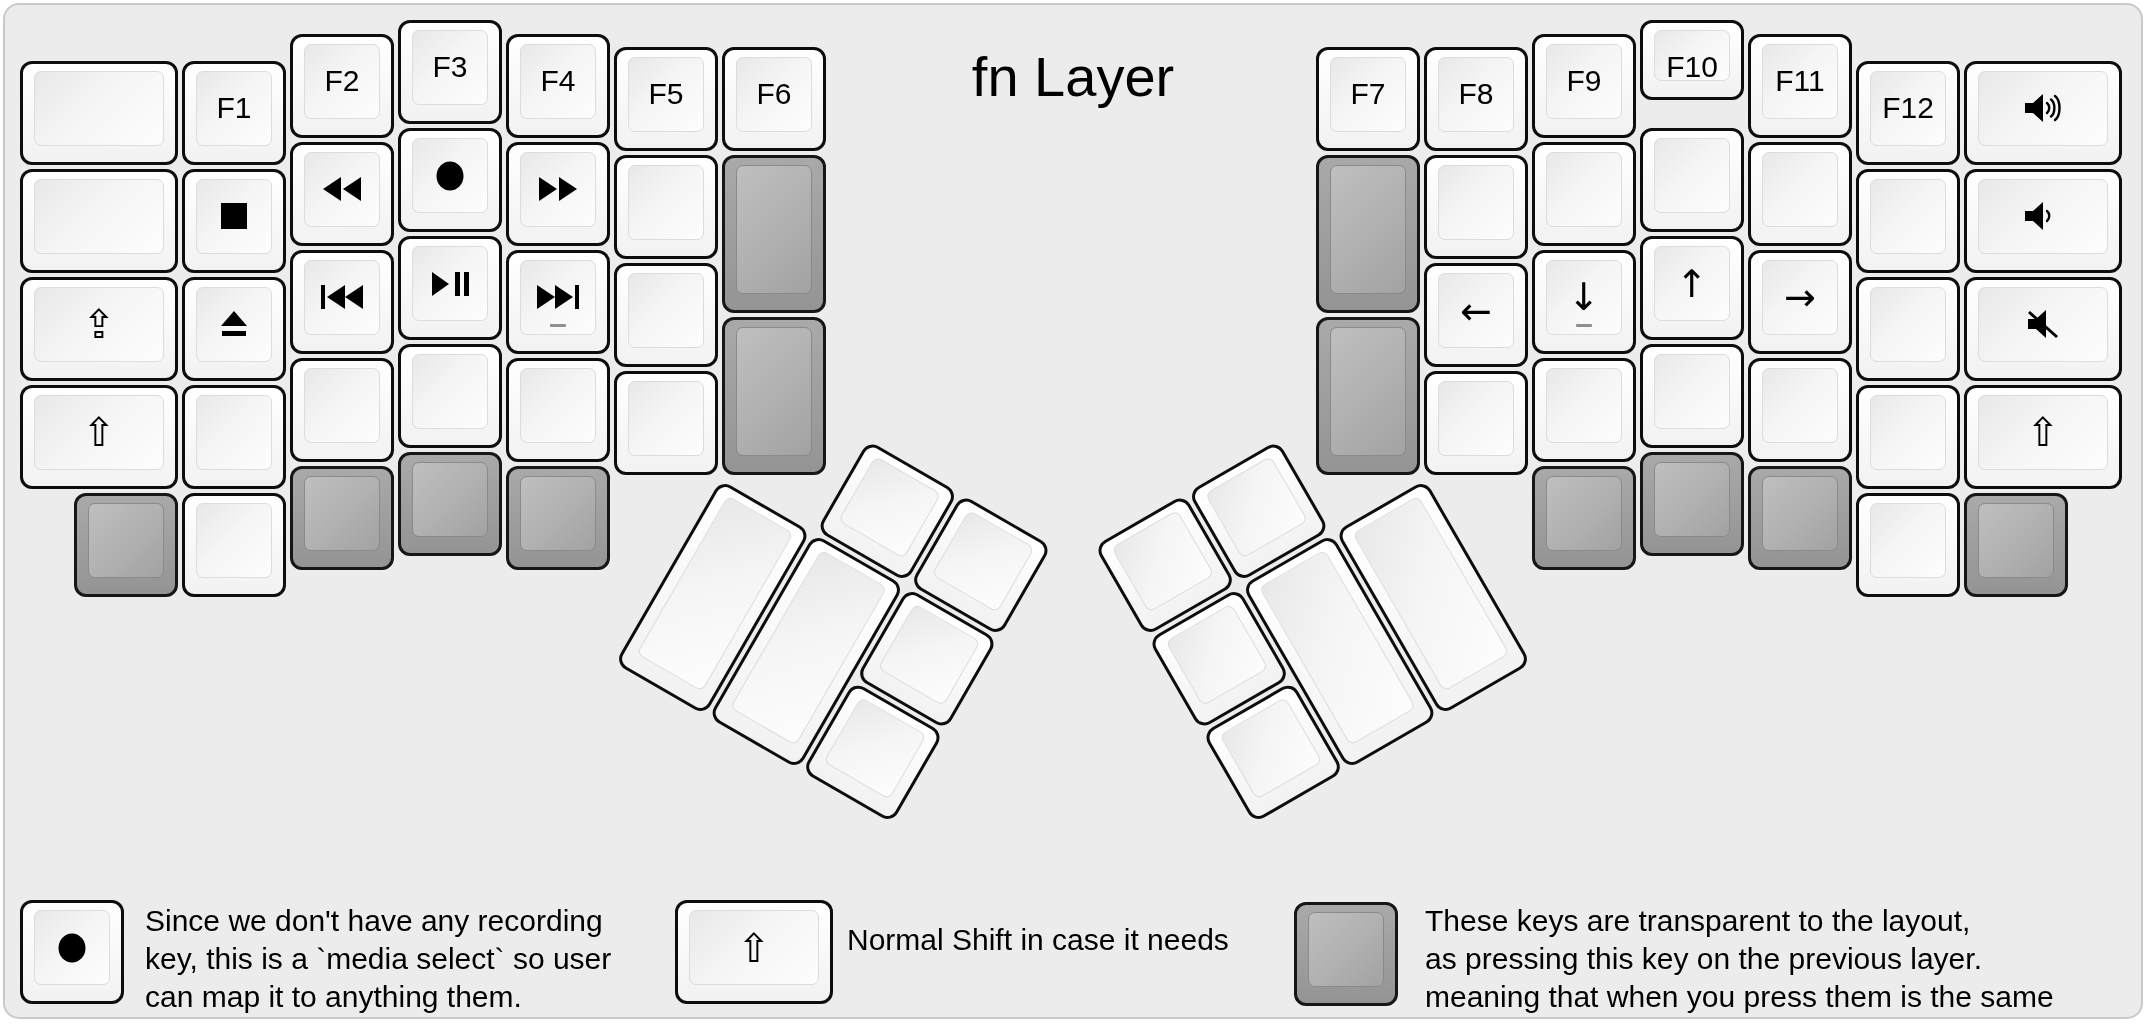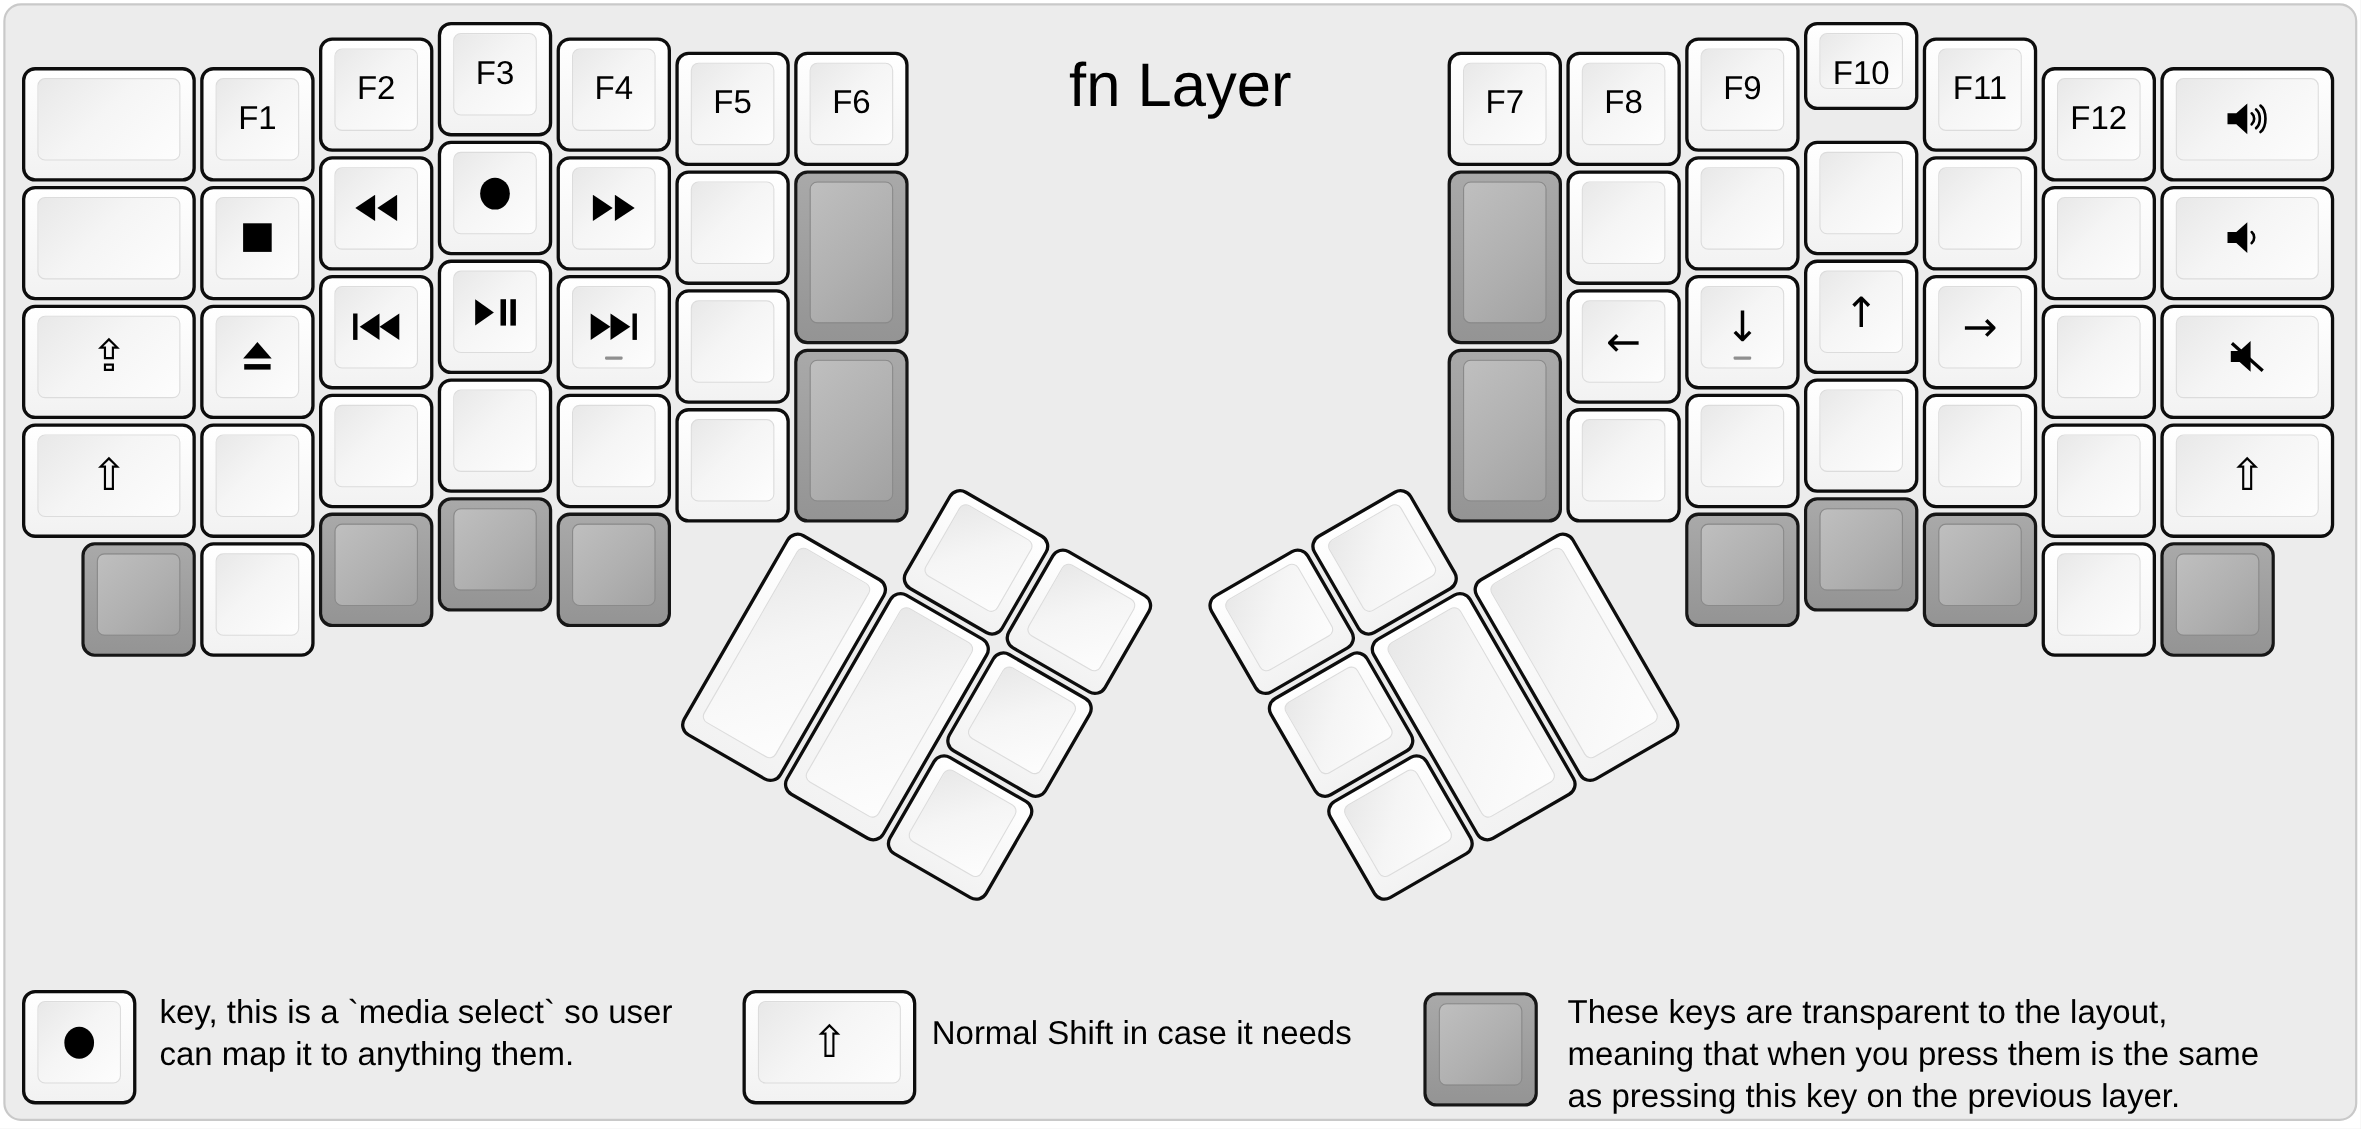--- a/index.html
+++ b/index.html
@@ -472,30 +472,30 @@
     <div style="position: absolute; left: 20px; top: 900px;">
       <div class="key" style="left: 0px; top: 0px; width: 104px; height: 104px;">
         <div class="cap"></div>
         <div class="content">
           <svg class="ksvg" width="32" height="32">
             <ellipse cx="16" cy="16" rx="13.5" ry="14.5"></ellipse>
           </svg>
         </div>
       </div>
     </div>
-    <div class="legend-text" style="left: 145px; top: 902px;"><div>key, this is a `media select` so user</div><div>can map it to anything them.</div></div>
+    <div class="legend-text" style="left: 145px; top: 902px;"><div>Since we don't have any recording</div><div>key, this is a `media select` so user</div><div>can map it to anything them.</div></div>
     <div style="position: absolute; left: 675px; top: 900px;">
       <div class="key" style="left: 0px; top: 0px; width: 158px; height: 104px;">
         <div class="cap"></div>
         <div class="content">
           <span class="glyph">⇧</span>
         </div>
       </div>
     </div>
     <div class="legend-text" style="left: 847px; top: 921px;"><div>Normal Shift in case it needs</div></div>
     <div style="position: absolute; left: 1294px; top: 902px;">
       <div class="key gray" style="left: 0px; top: 0px; width: 104px; height: 104px;">
         <div class="cap"></div>
         <div class="content"></div>
       </div>
     </div>
-    <div class="legend-text" style="left: 1425px; top: 902px;"><div>These keys are transparent to the layout,</div><div>meaning that when you press them is the same</div><div>as pressing this key on the previous layer.</div></div>
+    <div class="legend-text" style="left: 1425px; top: 902px;"><div>These keys are transparent to the layout,</div><div>as pressing this key on the previous layer.</div><div>meaning that when you press them is the same</div></div>
   </div>
 
 </body></html>

